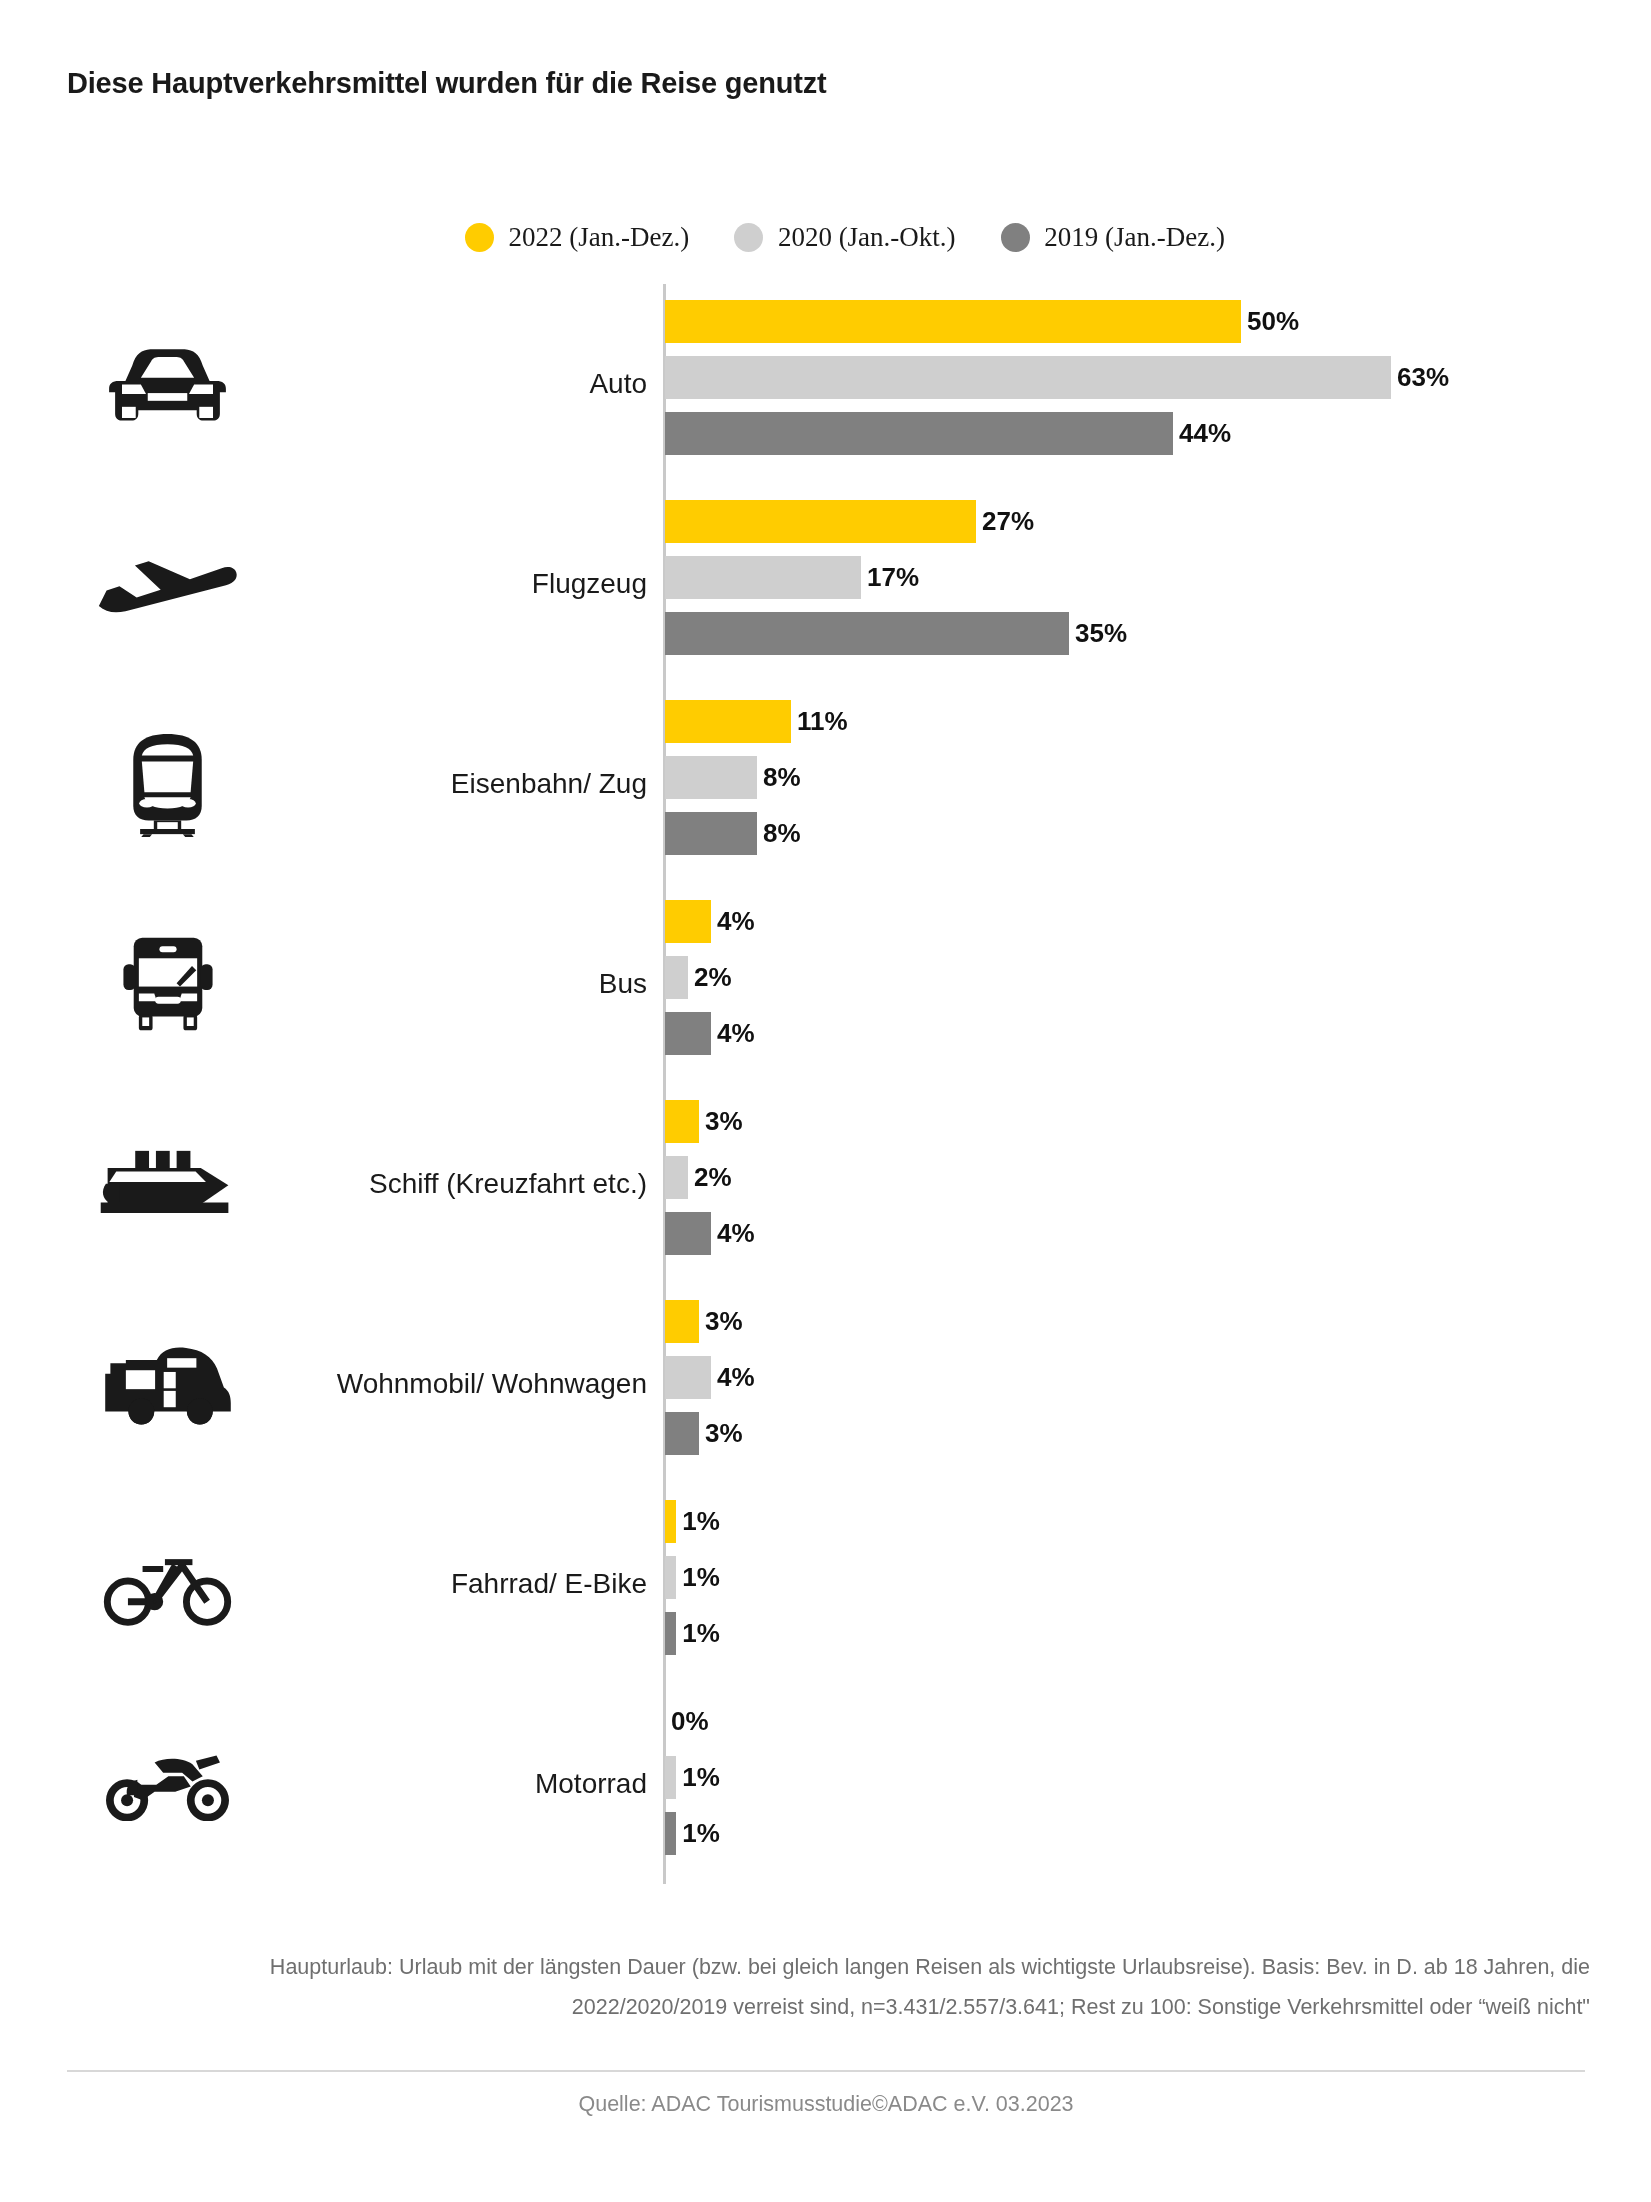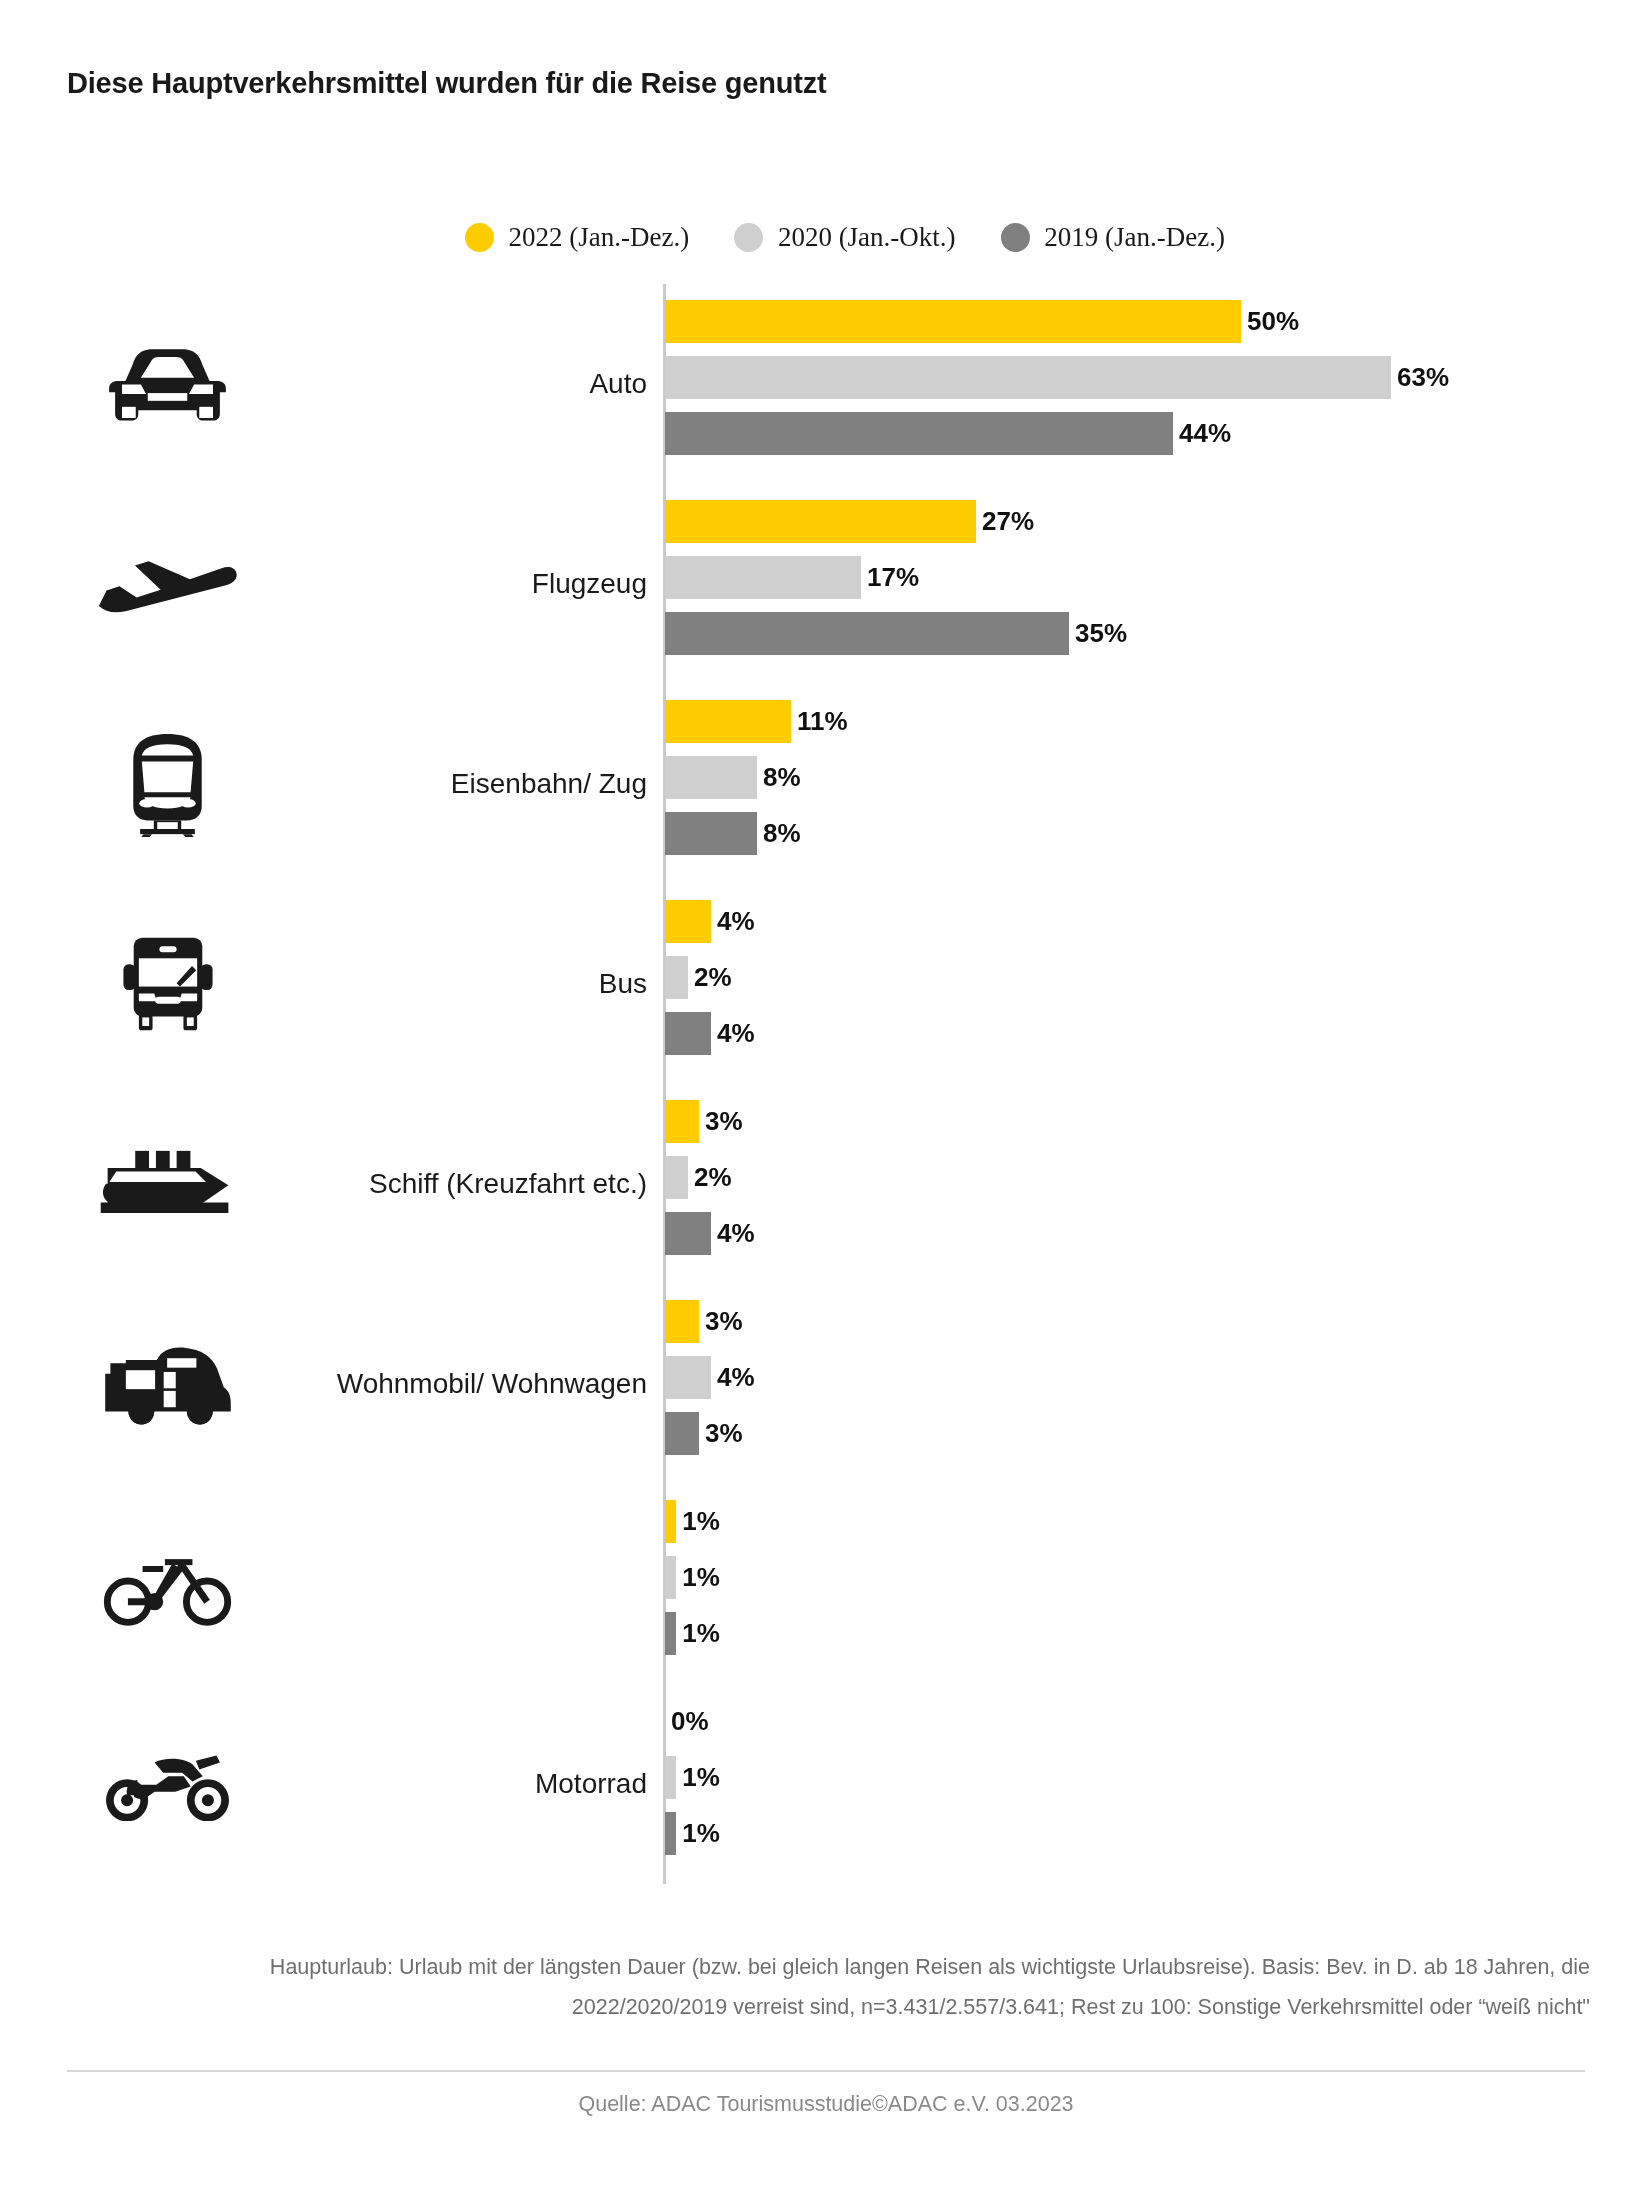--- a/index.html
+++ b/index.html
@@ -364,20 +364,21 @@
         <svg width="129" height="83" viewBox="0 0 150 96" fill="none" stroke="#1a1a1a" stroke-width="8" aria-hidden="true">
           <circle cx="29" cy="68" r="24"></circle>
           <circle cx="121" cy="68" r="24"></circle>
           <path d="M29 68 L60 68 L92 26 L121 68" stroke-linejoin="round"></path>
           <path d="M60 68 L84 26"></path>
           <path d="M72 22 L104 22" stroke-width="7"></path>
           <path d="M46 30 L70 30" stroke-width="7"></path>
           <circle cx="60" cy="68" r="6" fill="#1a1a1a"></circle>
         </svg>
       </div>
+      <div class="group-label">Fahrrad/ E-Bike</div>
       <div class="bars">
         <div class="bar-row">
           <div class="bar" style="background:#FFCC00;width:11.2px"></div>
           <div class="bar-value">1%</div>
         </div>
         <div class="bar-row">
           <div class="bar" style="background:#CFCFCF;width:11.2px"></div>
           <div class="bar-value">1%</div>
         </div>
         <div class="bar-row">

